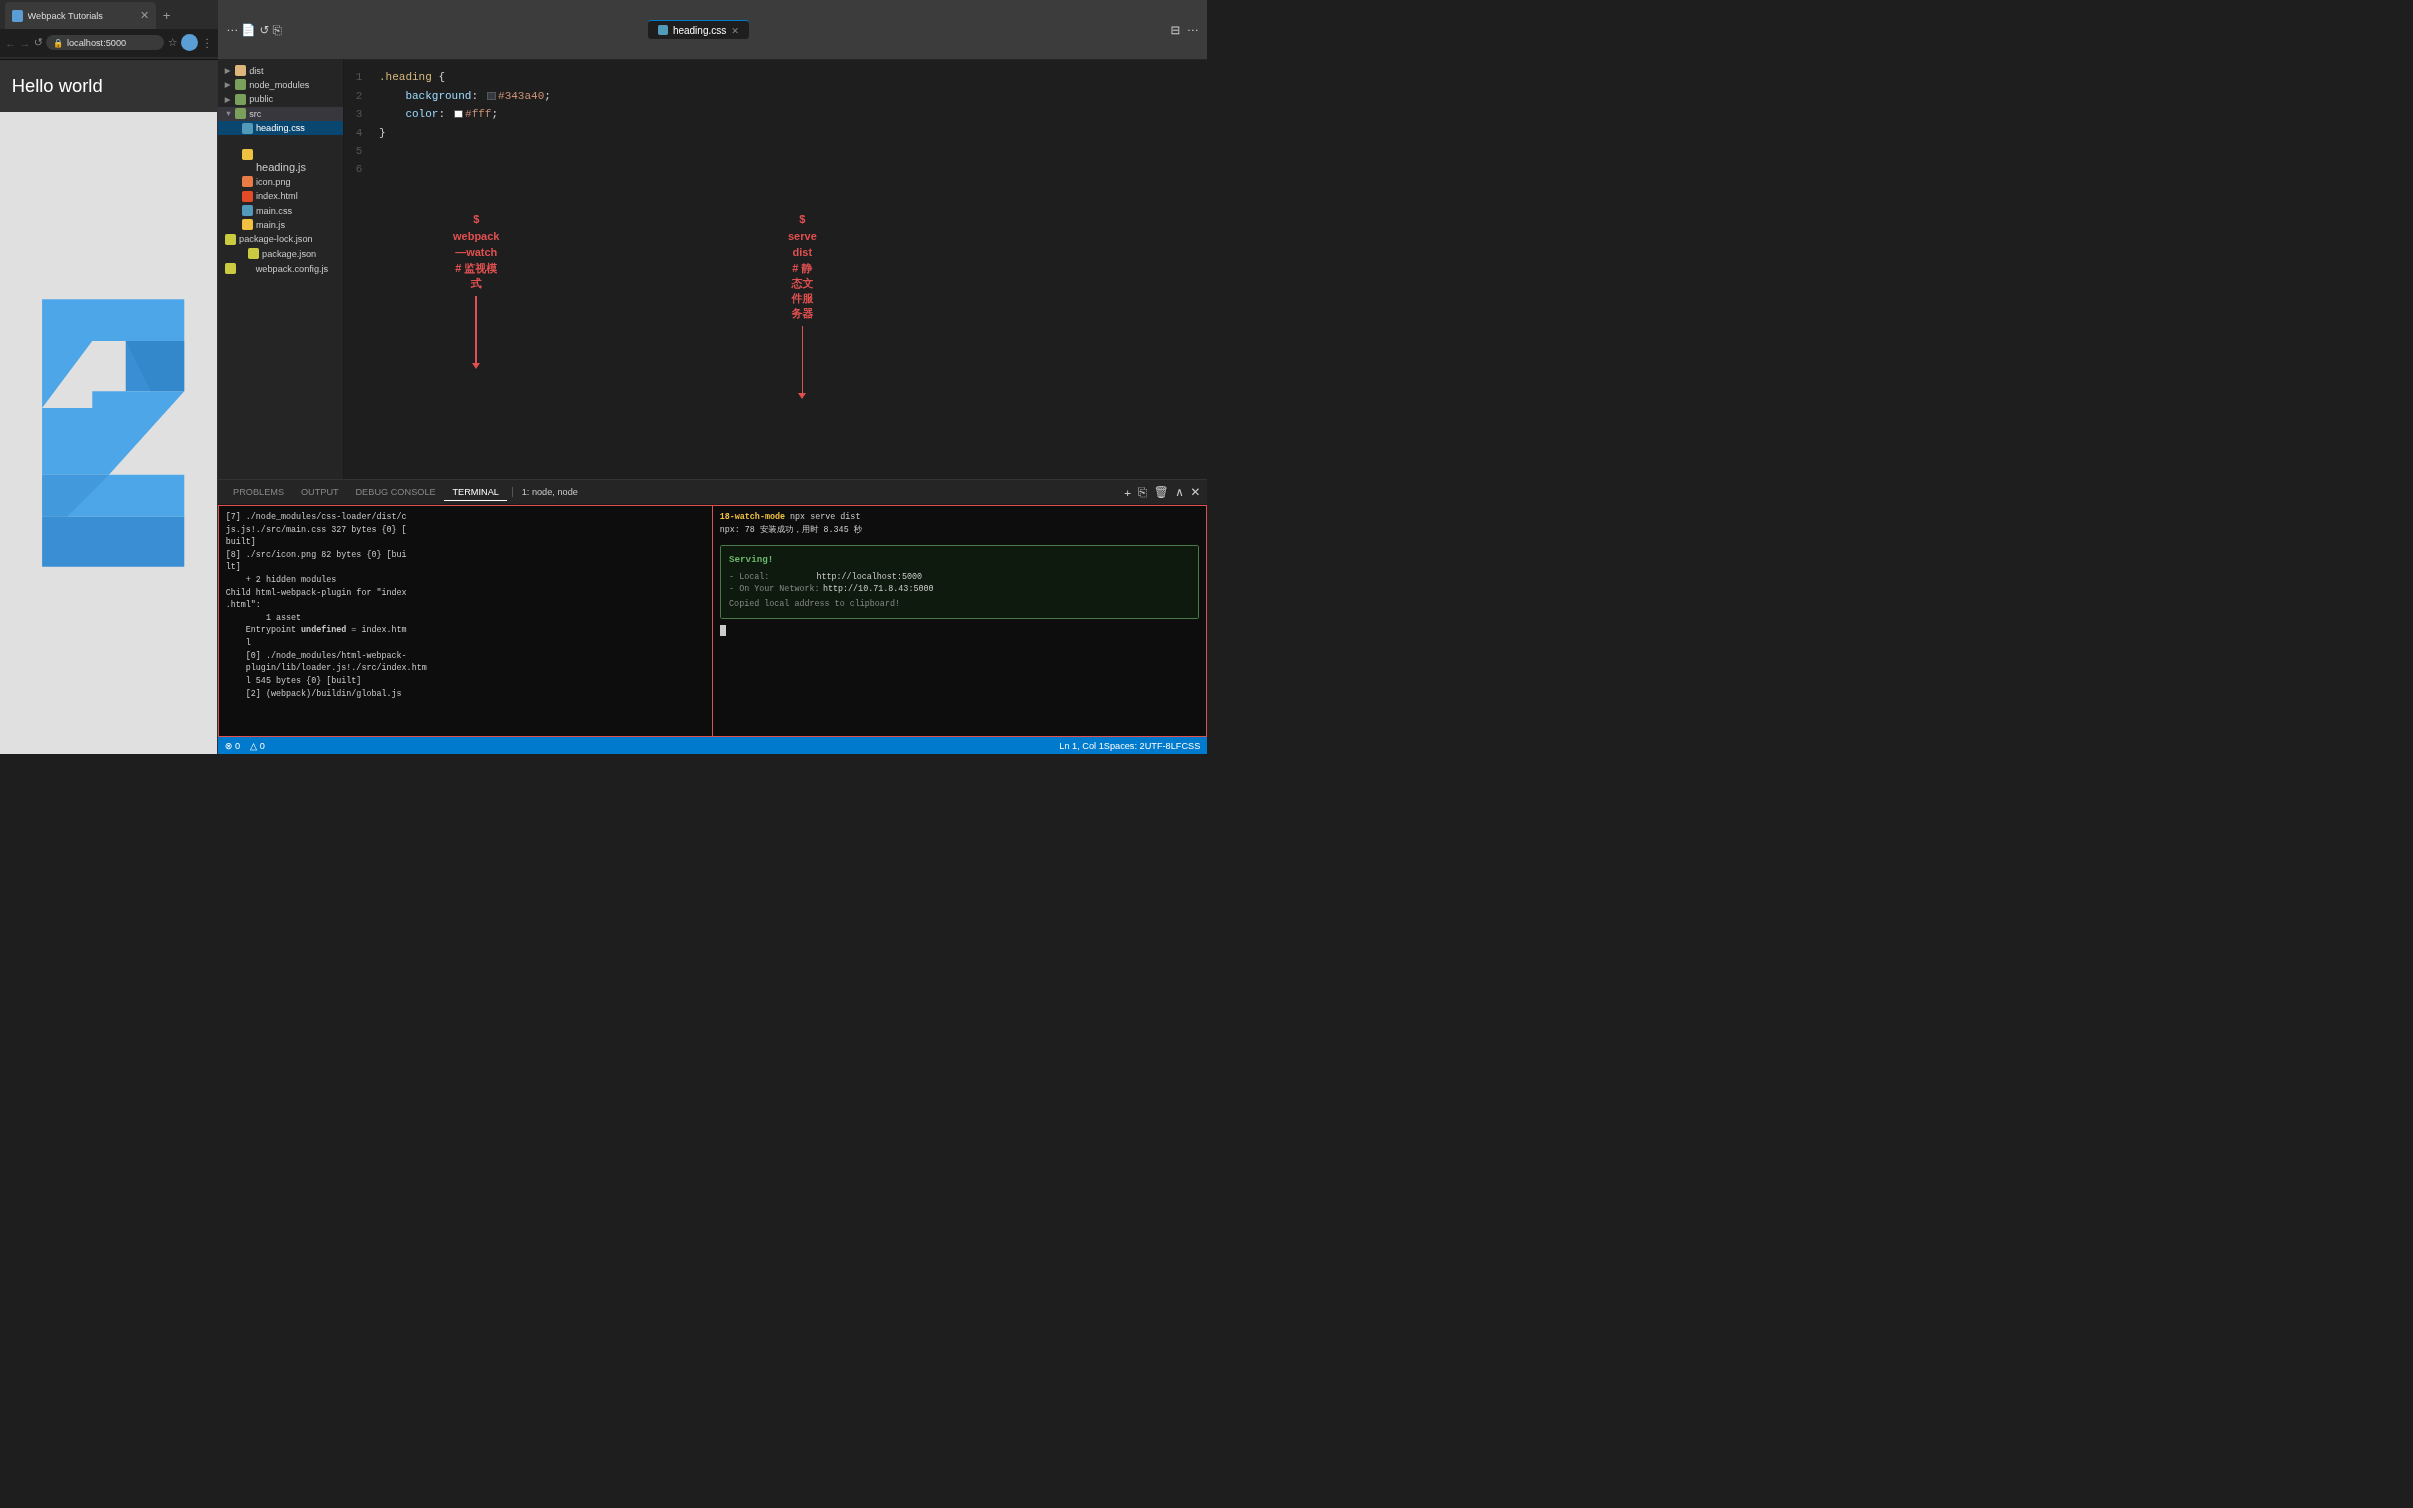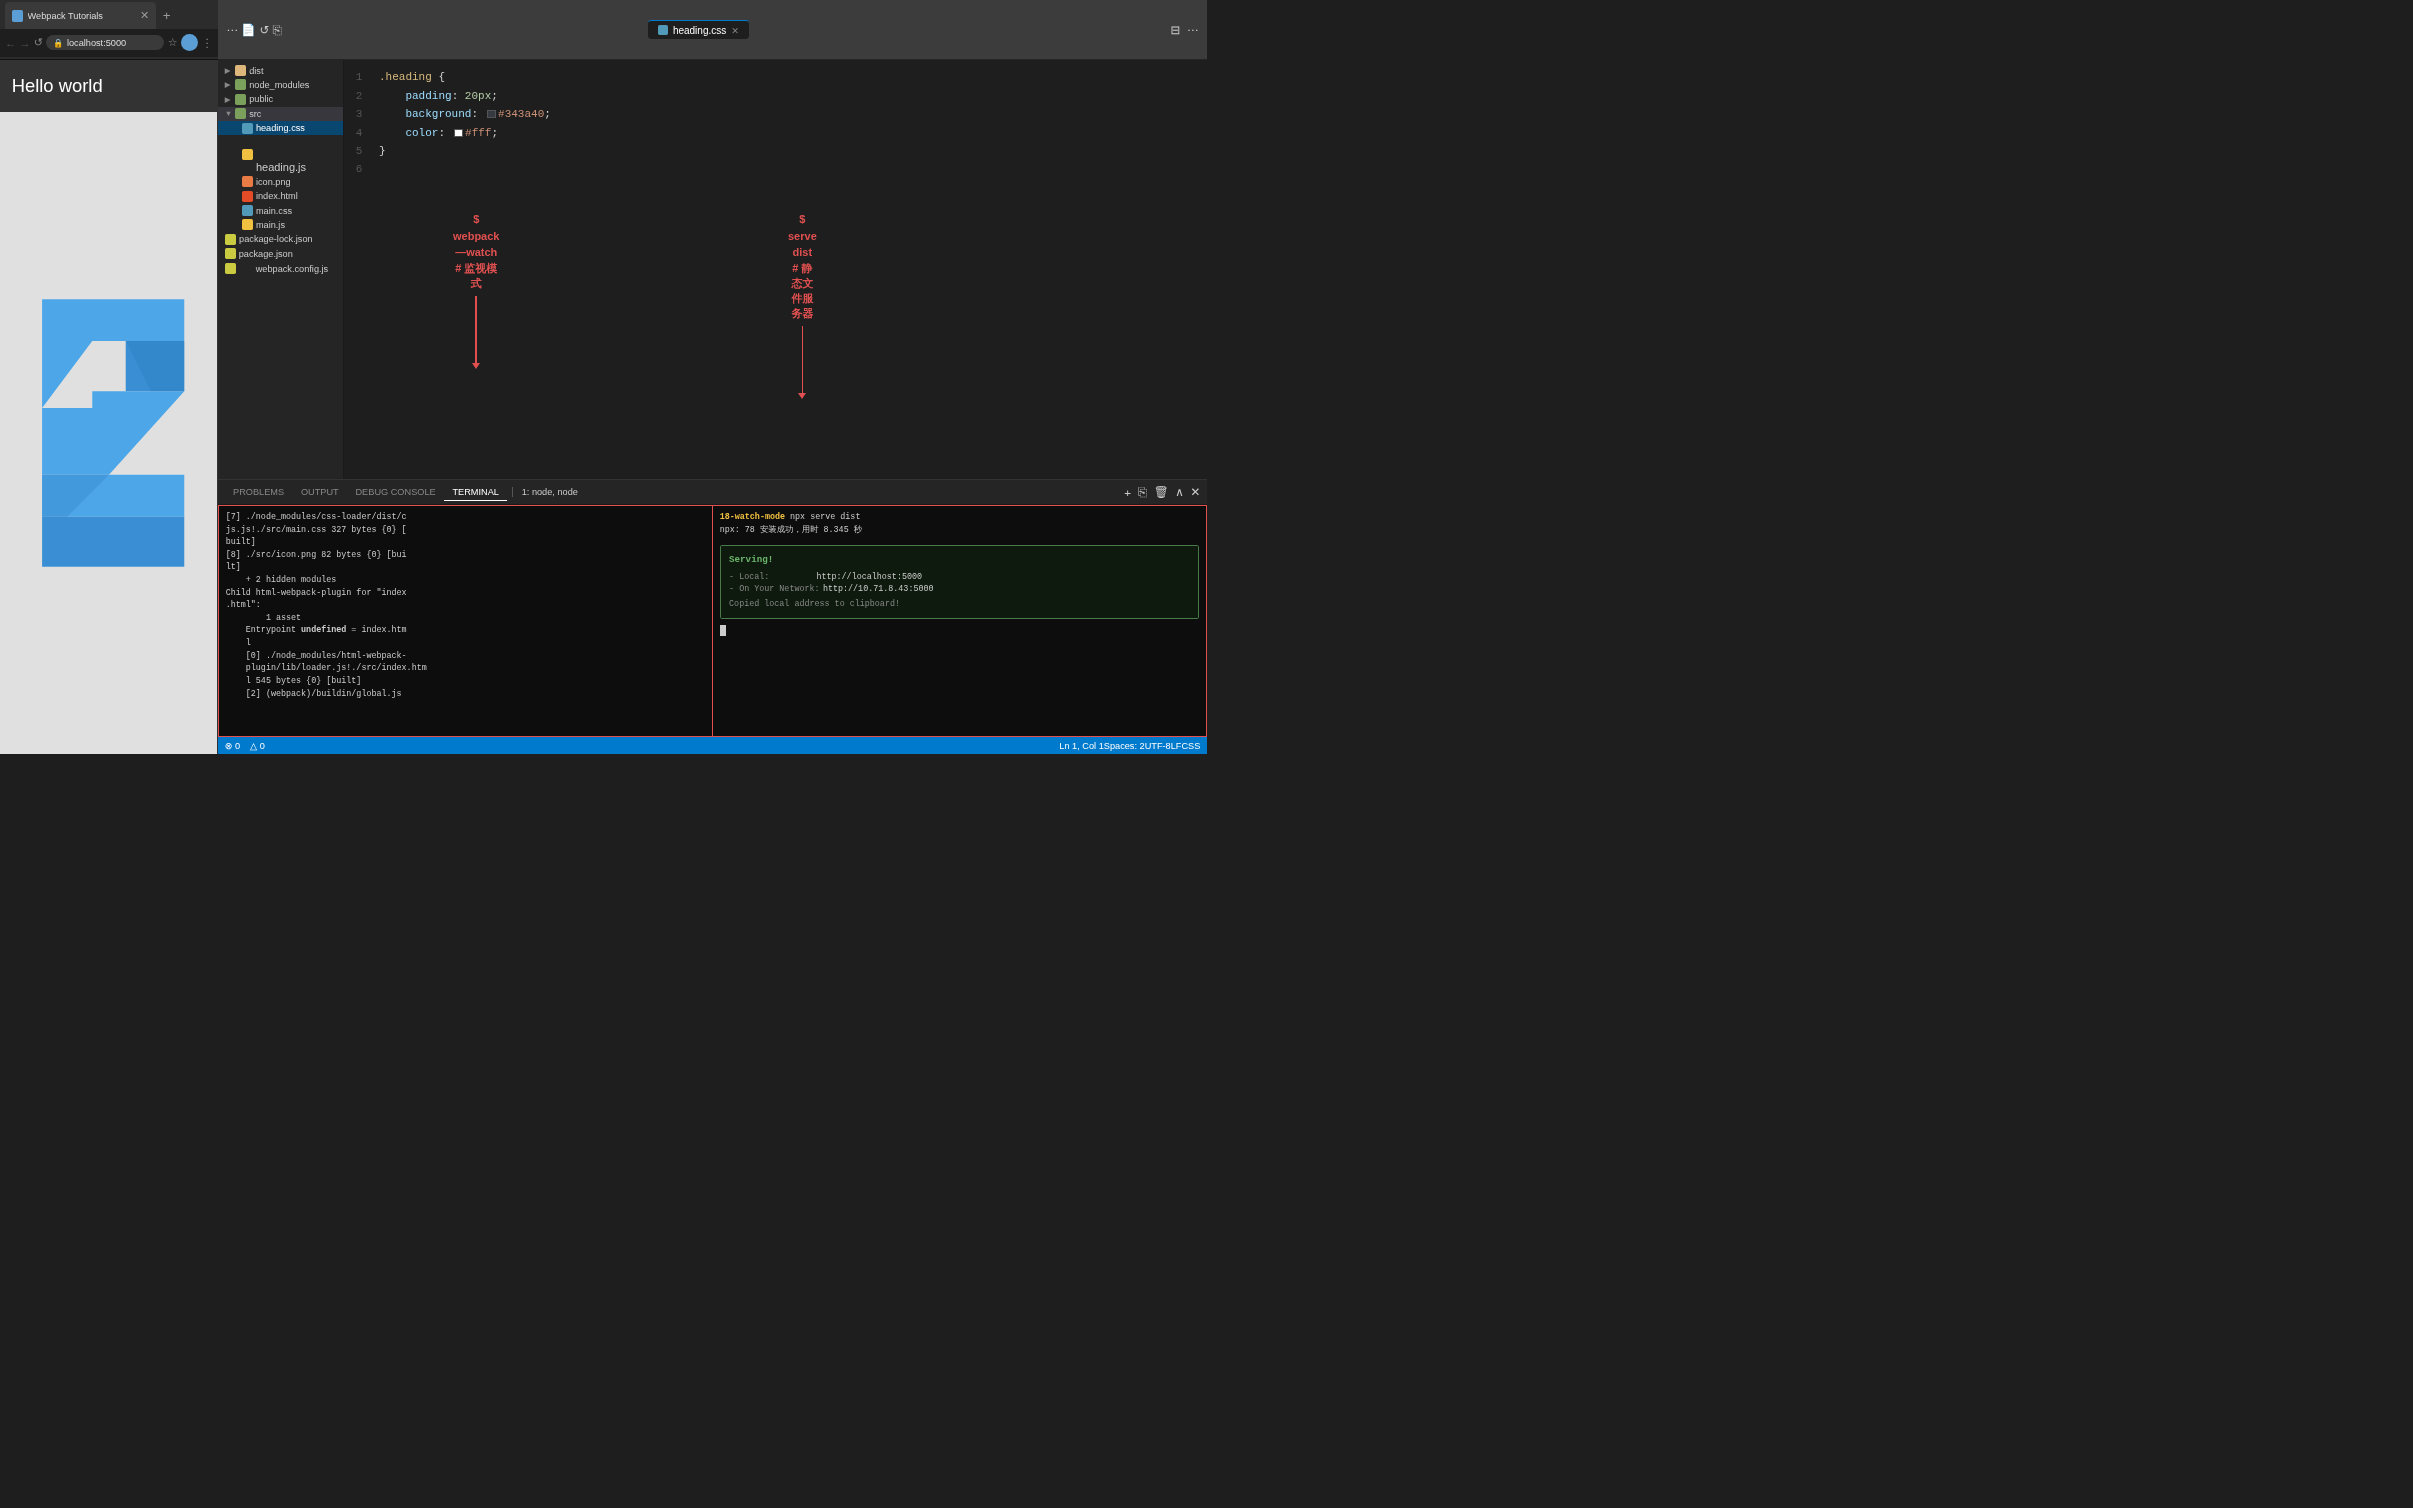--- a/index.html
+++ b/index.html
@@ -143,21 +143,21 @@
           <div style="display:flex;align-items:center;padding:1.7px 3.4px 1.7px 23.5px;color:#ccc;cursor:pointer;gap:3.4px;font-size:9.2px;">
             <div style="width:11px;height:11px;background:#f0c040;border-radius:1.7px;flex-shrink:0;"></div>
             <span style="font-size:9.2px;color:#ccc;">main.js</span>
           </div>
 
           <div style="display:flex;align-items:center;padding:1.7px 3.4px 1.7px 6.7px;color:#ccc;cursor:pointer;gap:3.4px;font-size:9.2px;">
             <div style="width:11px;height:11px;background:#cbcb41;border-radius:1.7px;flex-shrink:0;"></div>
             <span style="font-size:9.2px;color:#ccc;">package-lock.json</span>
           </div>
 
-          <div style="display:flex;align-items:center;padding:1.7px 3.4px 1.7px 6.7px;color:#ccc;cursor:pointer;gap:3px;font-size:9.2px;">
+          <div style="display:flex;align-items:center;padding:1.7px 3.4px 1.7px 6.7px;color:#ccc;cursor:pointer;gap:3px;font-size:9.2px;justify-content:center;">
             <div style="width:11px;height:11px;background:#cbcb41;border-radius:1.7px;flex-shrink:0;"></div>
             <span style="font-size:9.2px;color:#ccc;">package.json</span>
           </div>
 
           <div style="display:flex;align-items:flex-end;padding:1.7px 3.4px 1.7px 6.7px;color:#ccc;cursor:pointer;gap:20px;font-size:9.2px;">
             <div style="width:11px;height:11px;background:#cbcb41;border-radius:1.7px;flex-shrink:0;"></div>
             <span style="font-size:9.2px;color:#ccc;">webpack.config.js</span>
           </div>
         </div>
 
@@ -167,21 +167,20 @@
             <div>1</div>
             <div>2</div>
             <div>3</div>
             <div>4</div>
             <div>5</div>
             <div>6</div>
           </div>
 
           <div style="flex:1;padding:8.4px 10px;color:#d4d4d4;line-height:18.4px;overflow:auto;">
             <div><span style="color:#d7ba7d;">.heading</span> <span style="color:#d4d4d4;">{</span></div>
-            <div>&nbsp;&nbsp;&nbsp;&nbsp;<span style="color:#9cdcfe;">padding</span><span style="color:#d4d4d4;">:</span> <span style="color:#b5cea8;">20px</span><span style="color:#d4d4d4;">;</span></div>
             <div>&nbsp;&nbsp;&nbsp;&nbsp;<span style="color:#9cdcfe;">background</span><span style="color:#d4d4d4;">:</span> <span style="display:inline-block;width:8.4px;height:8.4px;background:#343a40;border:0.8px solid #555;vertical-align:middle;margin:0 2.5px;"></span><span style="color:#ce9178;">#343a40</span><span style="color:#d4d4d4;">;</span></div>
             <div>&nbsp;&nbsp;&nbsp;&nbsp;<span style="color:#9cdcfe;">color</span><span style="color:#d4d4d4;">:</span> <span style="display:inline-block;width:8.4px;height:8.4px;background:#fff;border:0.8px solid #555;vertical-align:middle;margin:0 2.5px;"></span><span style="color:#ce9178;">#fff</span><span style="color:#d4d4d4;">;</span></div>
             <div><span style="color:#d4d4d4;">}</span></div>
             <div></div>
           </div>
         </div>
       </div>
 
       <div style="position:absolute;top:42px;left:168px;pointer-events:none;z-index:20;">
 

